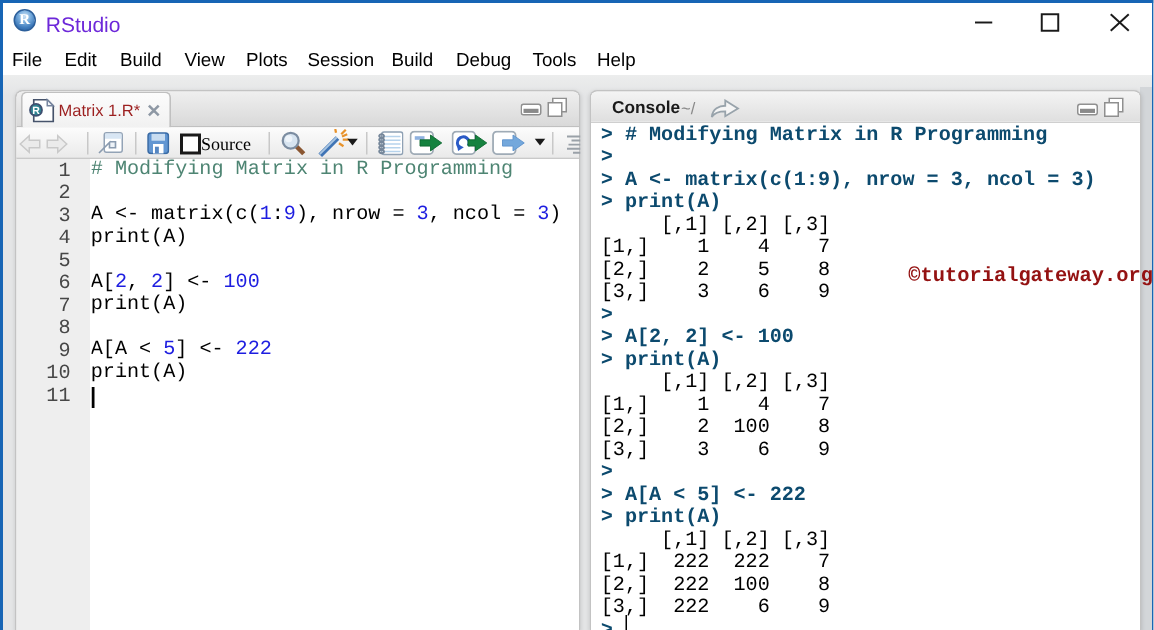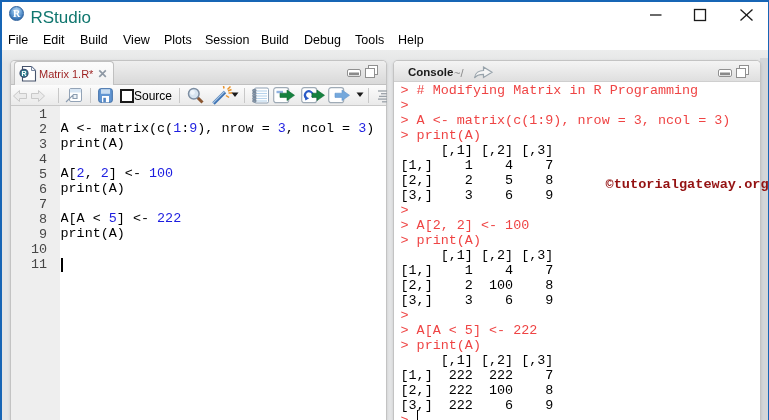--- a/index.html
+++ b/index.html
@@ -6,49 +6,49 @@
 html,body { width:769px; height:420px; overflow:hidden; }
 body { position:relative; font-family:"Liberation Sans",sans-serif; background:#e3e3e3; }
 
 #frame { position:absolute; inset:0; border-left:2px solid #1765b5; border-top:2px solid #1765b5; border-right:1px solid #1765b5; pointer-events:none; z-index:50; }
 
 #titlebar { position:absolute; left:2px; top:2px; right:1px; height:28px; background:#ffffff; }
 #rlogo { position:absolute; left:7px; top:4px; width:15px; height:15px; border-radius:50%;
   background:radial-gradient(circle at 50% 30%, #cfe3f5 0%, #7aaede 35%, #3c78b9 70%, #2a5f9e 100%);
   border:1px solid #2c5f9b; }
 #rlogo span { position:absolute; left:0; right:0; top:1px; text-align:center; color:#fff; font-weight:bold; font-size:10px; font-family:"Liberation Serif",serif; }
-#wtitle { position:absolute; left:28.5px; top:6px; font-size:17px; color:#0f766e; }
+#wtitle { position:absolute; left:28.5px; top:6px; font-size:14px; color:#6d28d9; }
 
 .wc { position:absolute; top:0; }
 
 #menubar { position:absolute; left:2px; top:30px; right:1px; height:20px; background:#ffffff;padding-left:32px; }
 .mi { position:absolute; top:3px; font-size:12.5px; color:#000; }
 
 #workspace { position:absolute; left:2px; top:50px; right:1px; bottom:0; background:linear-gradient(#eceded,#e4e5e6 14px,#e4e5e6); }
 
 .pane { position:absolute; background:#fff; border:1px solid #c3c3c3; border-bottom:none; border-radius:5px 5px 0 0; box-shadow:0 1px 3px rgba(0,0,0,0.12); }
 #lpane { left:8px; top:10px; width:377px; height:360px; }
 #rpane { left:391px; top:10px; width:368px; height:360px; }
 
 #tabbar { position:absolute; left:0; top:0; right:0; height:24px; background:linear-gradient(#efefef,#d9d9d9); border-radius:4px 4px 0 0; border-bottom:1px solid #c0c0c0;text-align:center; }
 #tab { position:absolute; left:3px; top:0; width:100px; height:24px; background:linear-gradient(#fcfcfc,#f1f1f1); border:1px solid #c0c0c0; border-bottom:none; border-radius:4px 4px 0 0; }
 #tabname { position:absolute; left:24px; top:6px; font-size:11px; color:#9c1f1f; }
 #tabx { position:absolute; left:82.5px; top:5px; font-size:12px; font-weight:bold; color:#8e98a4; }
 
-#toolbar { position:absolute; left:0; top:24px; right:0; height:21px; background:linear-gradient(#fcfcfc,#eaeaea); border-bottom:1px solid #c9c9c9; }
+#toolbar { position:absolute; left:0; top:24px; right:0; height:21px; background:linear-gradient(#fcfcfc,#eaeaea); border-bottom:1px solid #c9c9c9;font-family:Liberation Serif, serif; }
 .tsep { position:absolute; top:3px; width:1px; height:15px; background:#c8c8c8; }
 #srclabel { position:absolute; left:123px; top:4px; font-size:12px; color:#000; }
 
 #gutter { position:absolute; left:0; top:45px; width:49px; bottom:0; background:#eeeeee; }
 #gutter pre { font-family:"Liberation Mono",monospace; font-size:13.42px; line-height:15px; color:#474747; text-align:right; padding-right:13px; padding-top:1px; }
 #code { position:absolute; left:49.5px; top:45px; right:0; bottom:0; background:#fff; overflow:hidden; }
 #code pre, #console pre { font-family:"Liberation Mono",monospace; font-size:13.42px; line-height:15px; color:#000; }
 .cm { color:#4e8573; }
 .nm { color:#1d1de0; }
-.bl { color:#ef4444; }
+.bl { color:#0c4a6e;font-weight:bold; }
 #ecursor { position:absolute; left:0.5px; top:152px; width:1.5px; height:14px; background:#000; }
 
 #chead { position:absolute; left:0; top:0; right:0; height:21px; background:linear-gradient(#f4f4f4,#dfdfdf); border-radius:4px 4px 0 0; border-bottom:1px solid #cfcfcf; }
 #ctitle { position:absolute; left:14px; top:4.5px; font-size:11.5px; font-weight:bold; color:#1a1a1a;text-align:right; }
 #cpath { position:absolute; left:60px; top:5.5px; font-size:11px; color:#8a8a8a; }
 #console { position:absolute; left:6.5px; top:21.5px; right:0; bottom:0; overflow:hidden; }
 #watermark { position:absolute; left:605.5px; top:177px; font-family:"Liberation Mono",monospace; font-weight:bold; font-size:13.6px; color:#941212; z-index:60; }
 #ccursor { position:absolute; left:16.2px; top:327px; width:1.5px; height:20px; background:#000; }
 </style>
 </head>
@@ -204,21 +204,21 @@
 4
 5
 6
 7
 8
 9
 10
 11</pre>
       </div>
     <div id="code">
-        <pre>
+        <pre><span class="cm"># Modifying Matrix in R Programming</span>
 
 A &lt;- matrix(c(<span class="nm">1</span>:<span class="nm">9</span>), nrow = <span class="nm">3</span>, ncol = <span class="nm">3</span>)
 print(A)
 
 A[<span class="nm">2</span>, <span class="nm">2</span>] &lt;- <span class="nm">100</span>
 print(A)
 
 A[A &lt; <span class="nm">5</span>] &lt;- <span class="nm">222</span>
 print(A)</pre>
         <div id="ecursor"></div>

